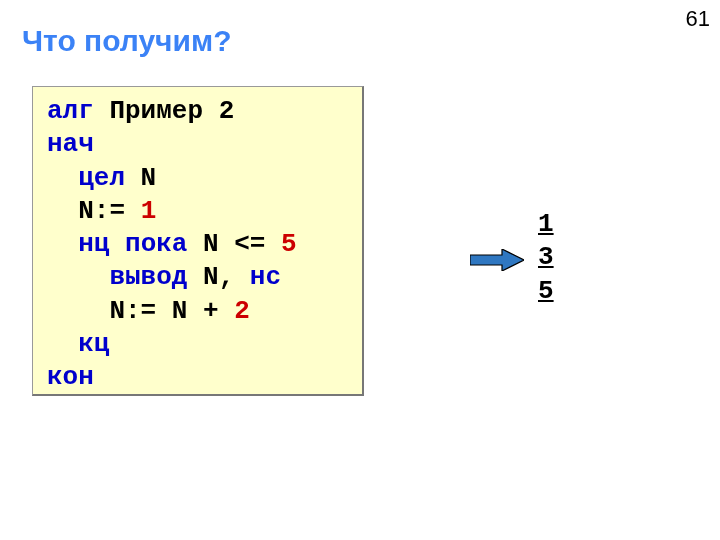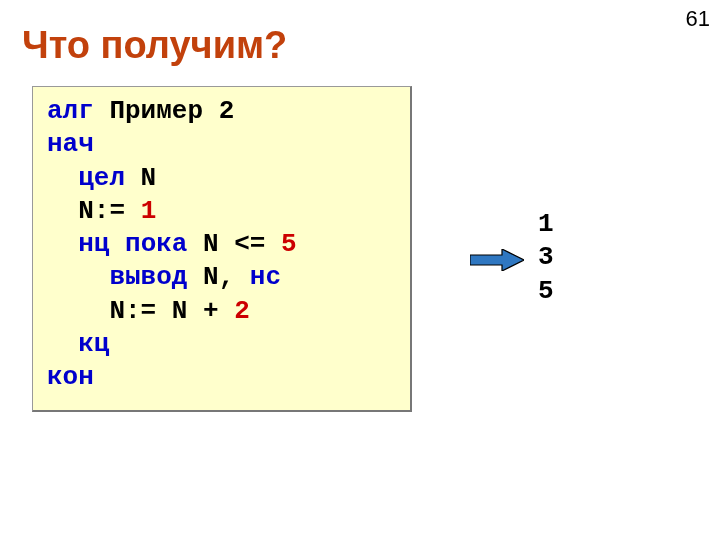--- a/index.html
+++ b/index.html
@@ -22,35 +22,35 @@
     position: absolute;
     top: 6px;
     right: 10px;
     font-size: 22px;
     color: #000;
   }
   .title {
     position: absolute;
     top: 24px;
     left: 22px;
-    font-size: 38px;
+    font-size: 30px;
     font-weight: bold;
-    color: #c2410c;
+    color: #3b82f6;
   }
   .code-box {
     position: absolute;
     top: 86px;
     left: 32px;
-    width: 380px;
+    width: 332px;
     background: #ffffcc;
     border-top: 1px solid #999;
     border-left: 1px solid #999;
     border-right: 2px solid #777;
     border-bottom: 2px solid #777;
-    padding: 8px 14px 16px 14px;
+    padding: 8px 14px 0 14px;
     box-sizing: border-box;
     font-family: "Courier New", Courier, monospace;
     font-size: 26px;
     font-weight: bold;
     line-height: 1.28;
     white-space: pre;
   }
   .kw { color: #0000cc; }
   .id { color: #000; }
   .num { color: #cc0000; }
@@ -65,20 +65,21 @@
   .output {
     position: absolute;
     top: 208px;
     left: 538px;
     font-family: "Courier New", Courier, monospace;
     font-size: 26px;
     font-weight: bold;
     line-height: 1.28;
     white-space: pre;
     color: #000;
+    text-decoration: underline;
   }
 </style>
 </head>
 <body>
 
 <div class="slide">
 
   <div class="page-number">61</div>
 
   <div class="title">Что получим?</div>

